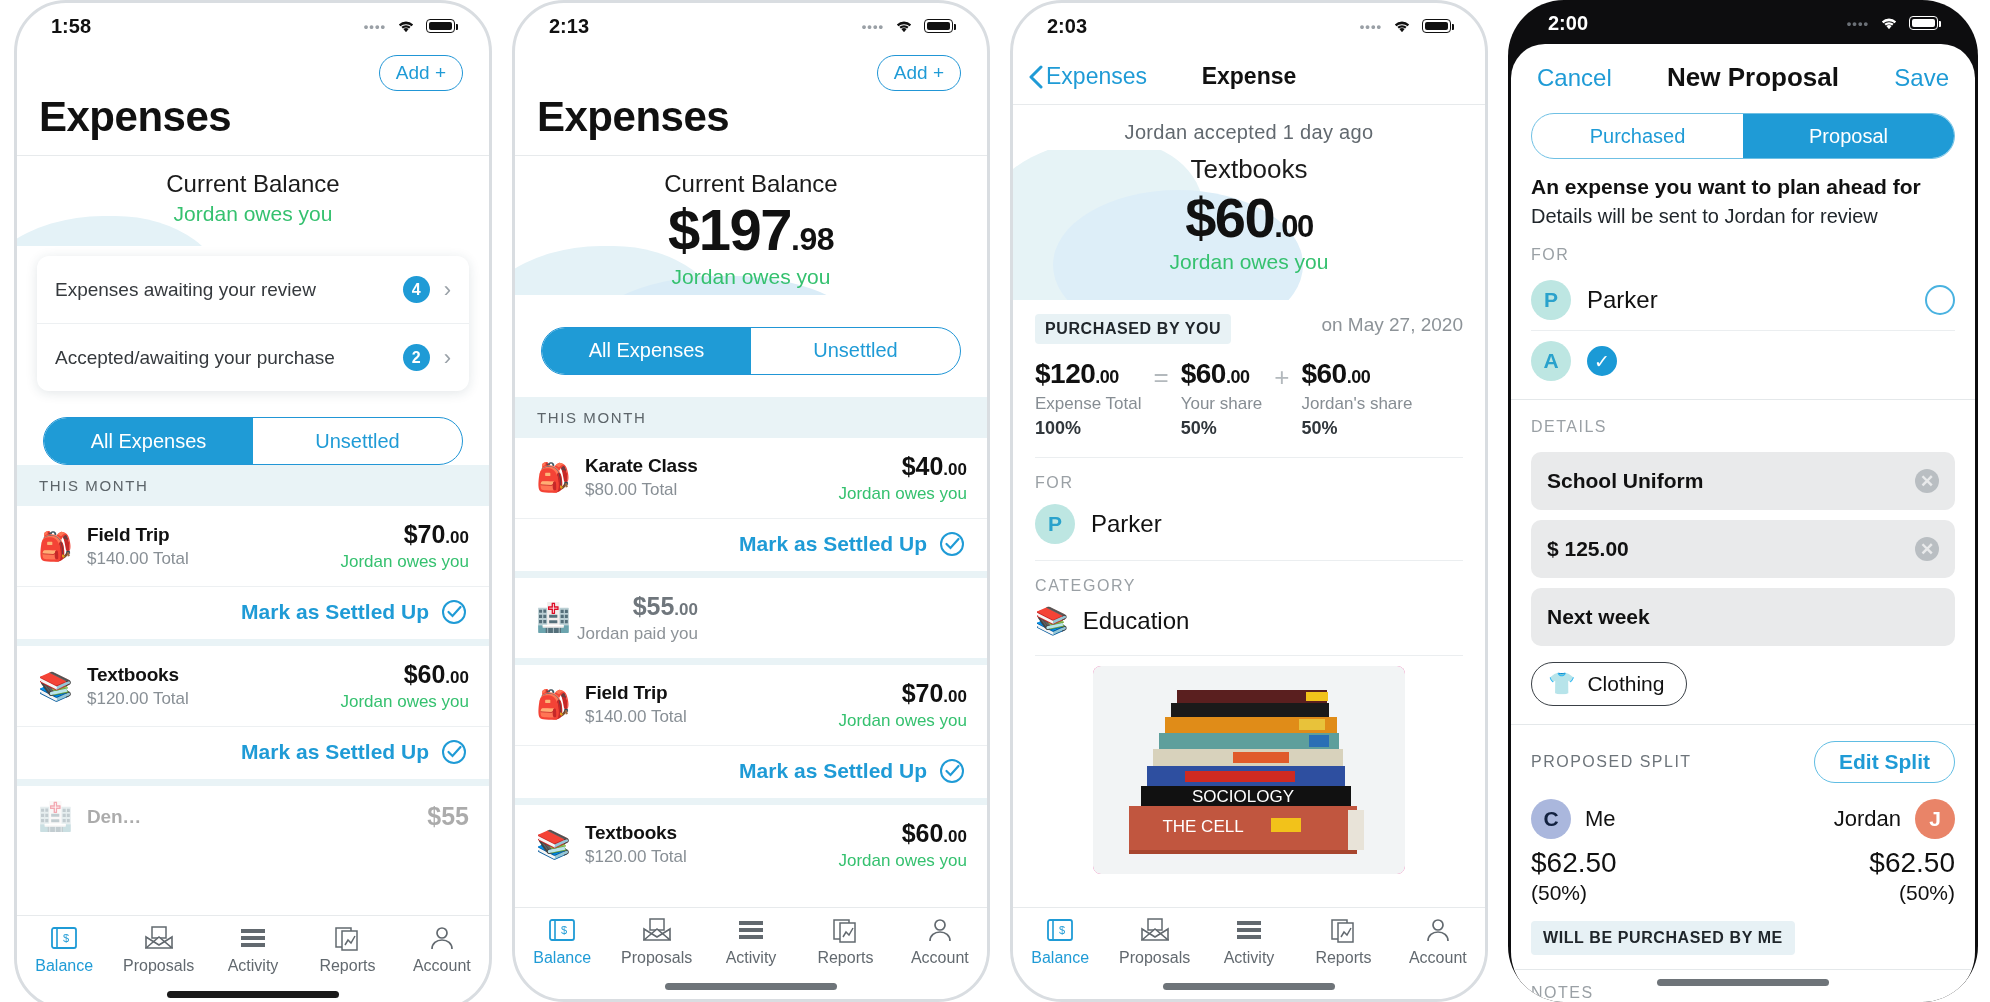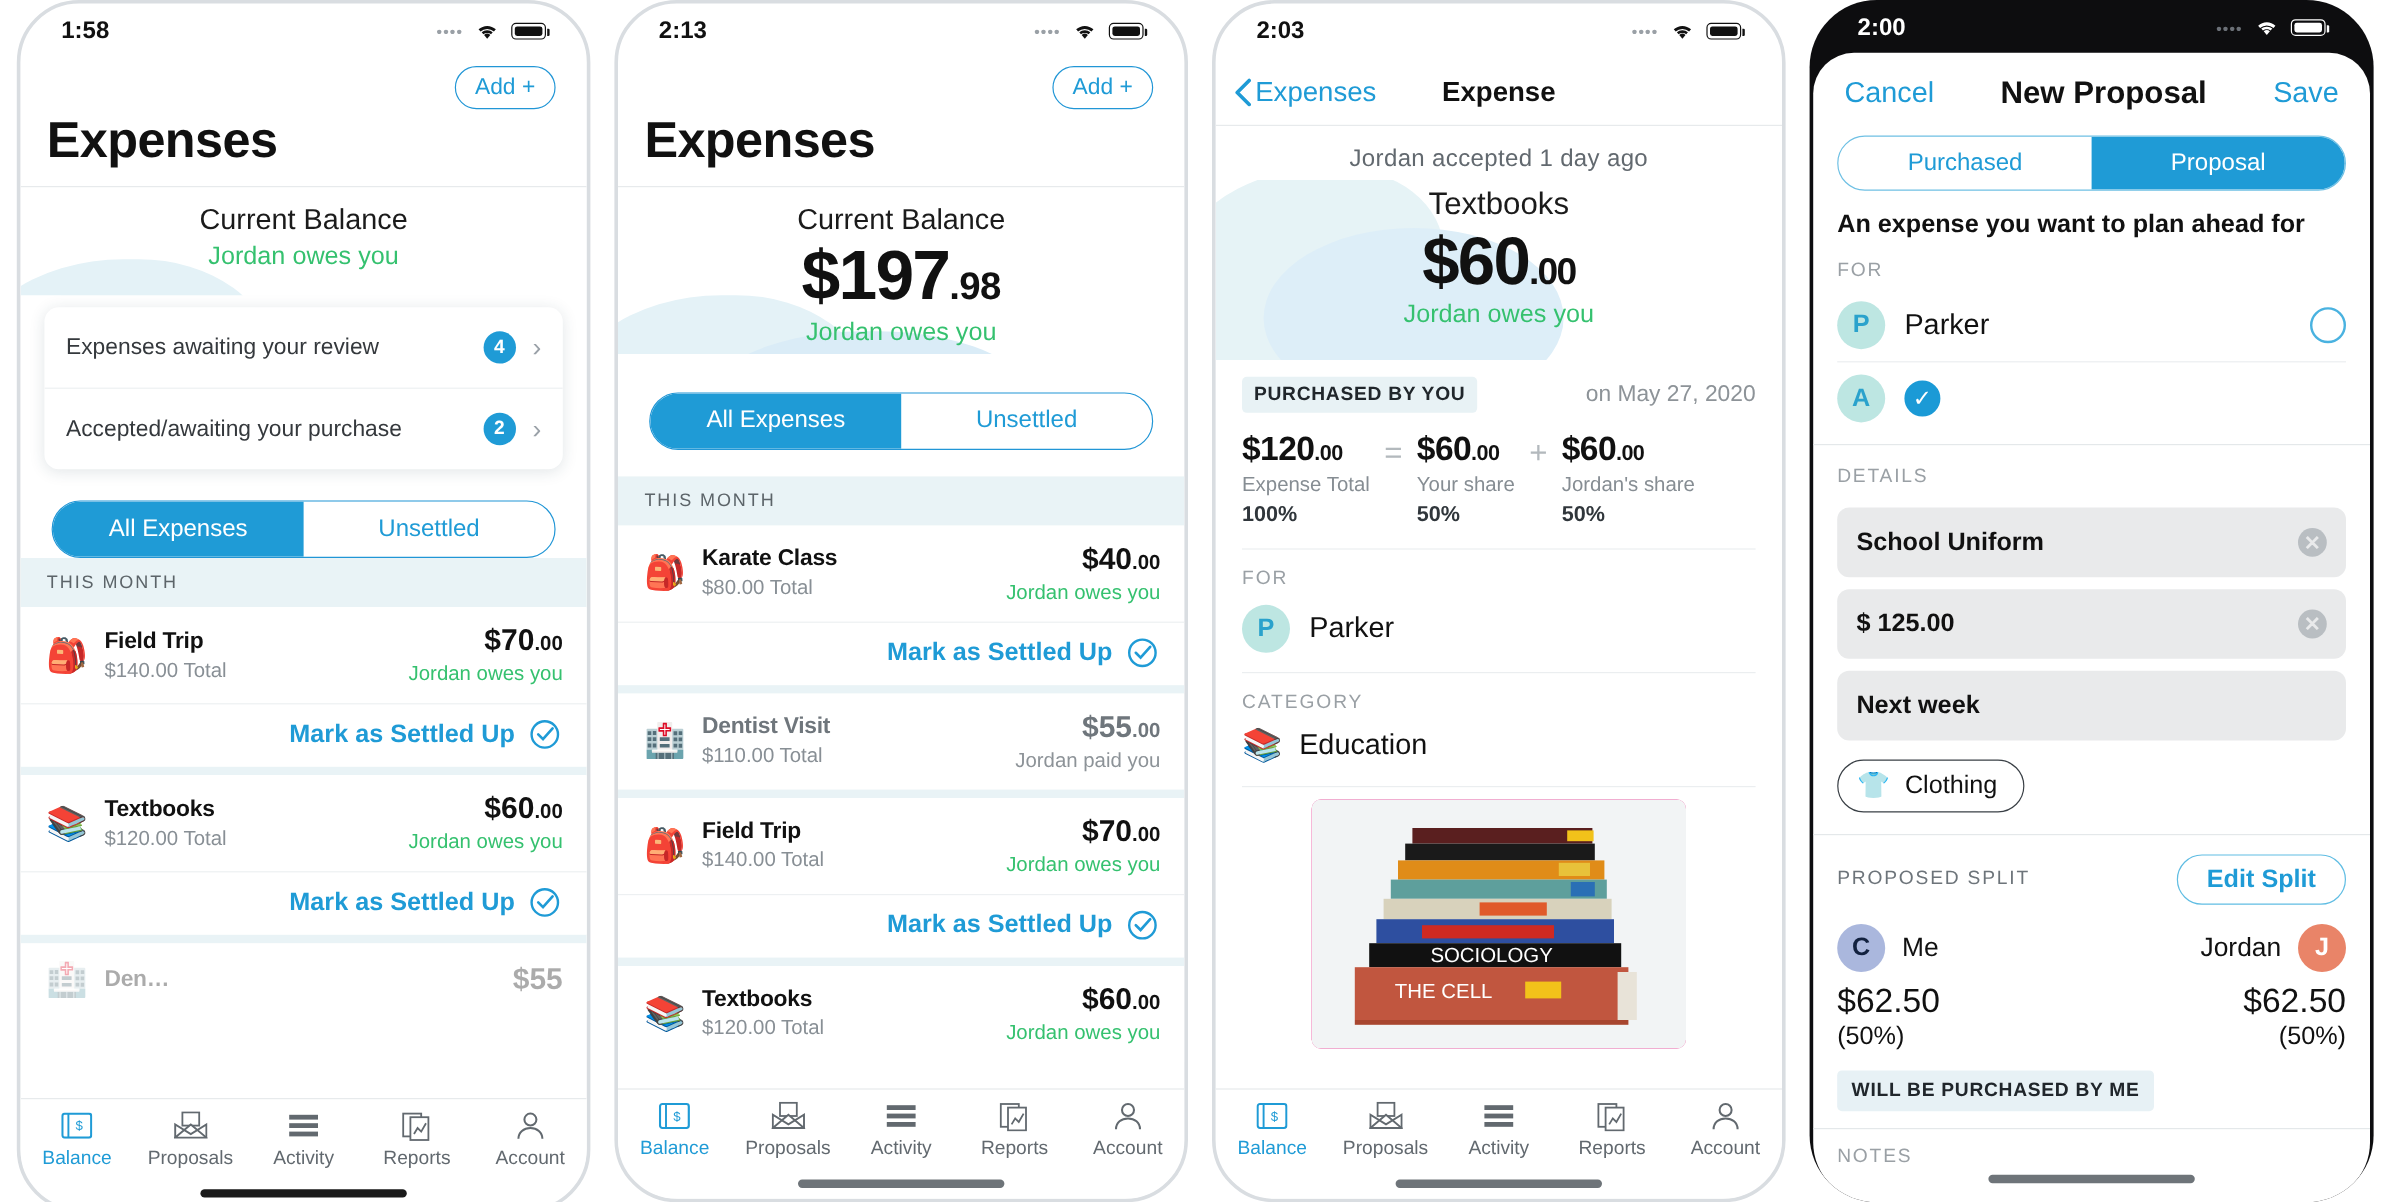--- a/index.html
+++ b/index.html
@@ -394,24 +394,20 @@
         <span>Mark as Settled Up</span>
         <svg width="26" height="26" viewBox="0 0 26 26">
               <circle cx="13" cy="13" r="11" fill="none" stroke="#1f9bd6" stroke-width="2"></circle>
               <path d="M7.5 13l4 4 8-9" fill="none" stroke="#1f9bd6" stroke-width="2.2" stroke-linecap="round"></path>
             </svg>
       </div>
       <div class="divider"></div>
 
       <div class="item dim">
         <span class="emoji">🏥</span>
-        <span class="mid">
-          <span class="name">Dentist Visit</span>
-          <div class="sub"><span>$110</span><span>.00</span><span> Total</span></div>
-        </span>
         <span class="right">
           <div class="amt"><span>$55</span><span class="c">.00</span></div>
           <div class="st gray">Jordan paid you</div>
         </span>
       </div>
       <div class="divider"></div>
 
       <div class="item">
         <span class="emoji">🎒</span>
         <span class="mid">
@@ -532,21 +528,21 @@
     <div class="accepted">Jordan accepted 1 day ago</div>
 
     <div class="d-hero">
       <div class="blobA"></div>
       <div class="blobB"></div>
       <div class="t">Textbooks</div>
       <div class="a"><span>$60</span><span class="cents">.00</span></div>
       <div class="o">Jordan owes you</div>
     </div>
 
-    <div style="display:flex;align-items:center;padding:14px 22px 0">
+    <div style="display:flex;align-items:flex-start;padding:14px 22px 0">
       <span class="pill">PURCHASED BY YOU</span>
       <span style="margin-left:auto;font-size:19px;color:#8d9398">on May 27, 2020</span>
     </div>
 
     <div class="splitrow">
       <div class="splitcell">
         <div class="v"><span>$120</span><span class="c">.00</span></div>
         <div class="k">Expense Total</div>
         <div class="p">100%</div>
       </div>
@@ -682,20 +678,21 @@
         <span class="ttl">New Proposal</span>
         <span class="side">Save</span>
       </div>
 
       <div class="np-seg">
         <div>Purchased</div>
         <div class="on">Proposal</div>
       </div>
 
       <div class="np-b">An expense you want to plan ahead for</div>
+      <div class="np-s">Details will be sent to Jordan for review</div>
 
       <div class="np-lbl">FOR</div>
       <div class="np-person">
         <span class="av">P</span>
         <span class="nm">Parker</span>
         <span class="radio"></span>
       </div>
       <div class="np-hr"></div>
       <div class="np-person">
         <span class="av">A</span>

